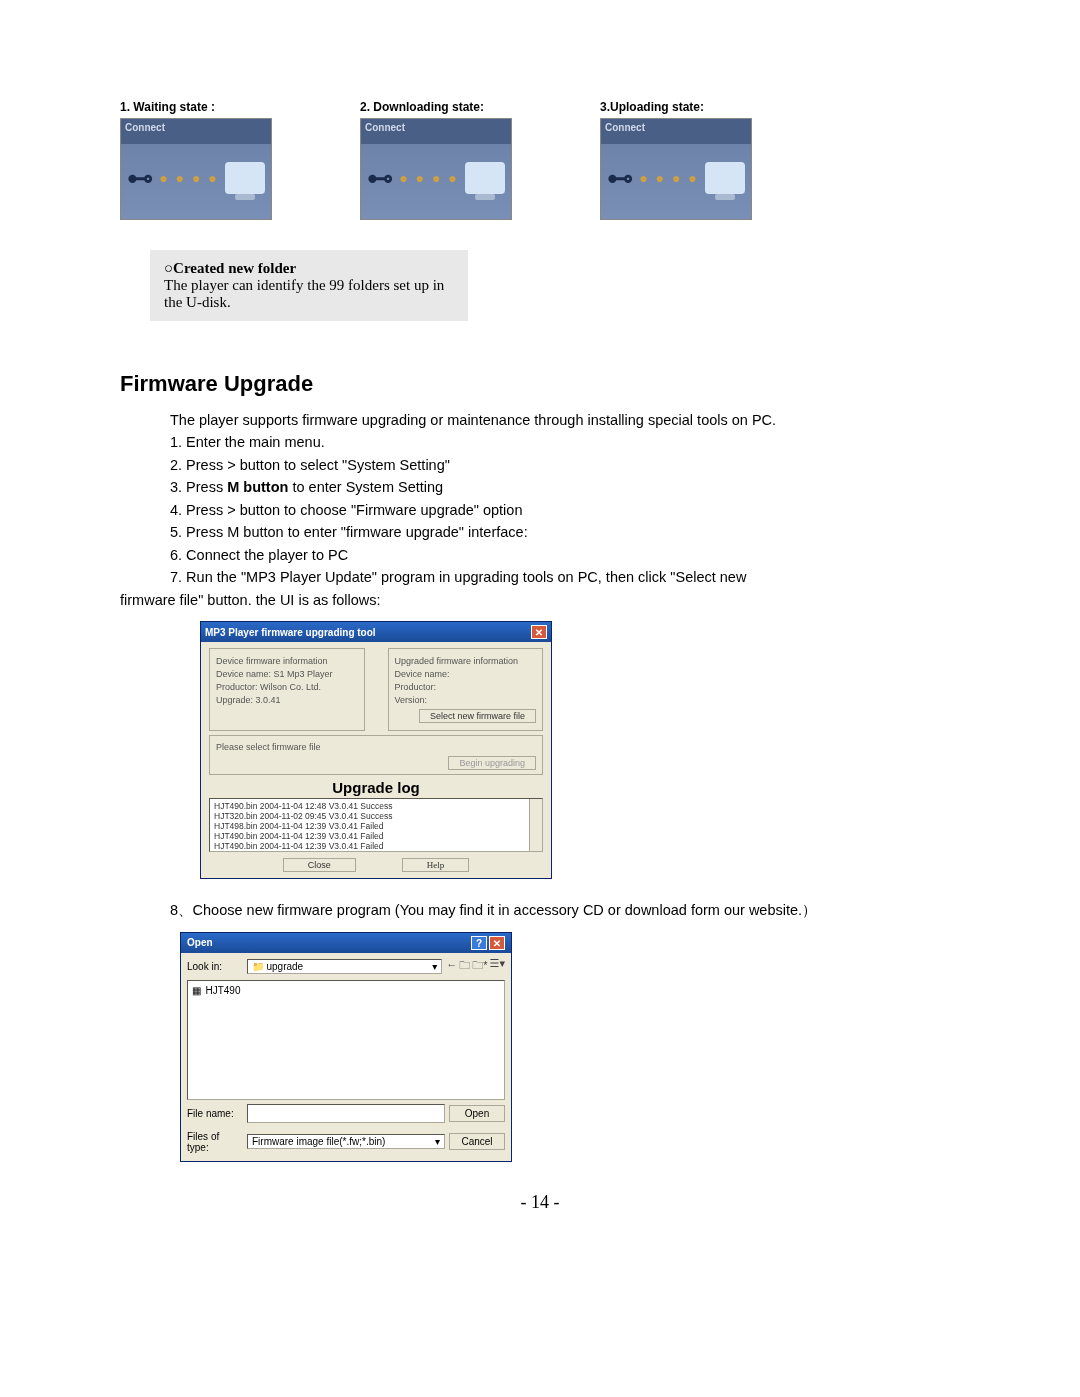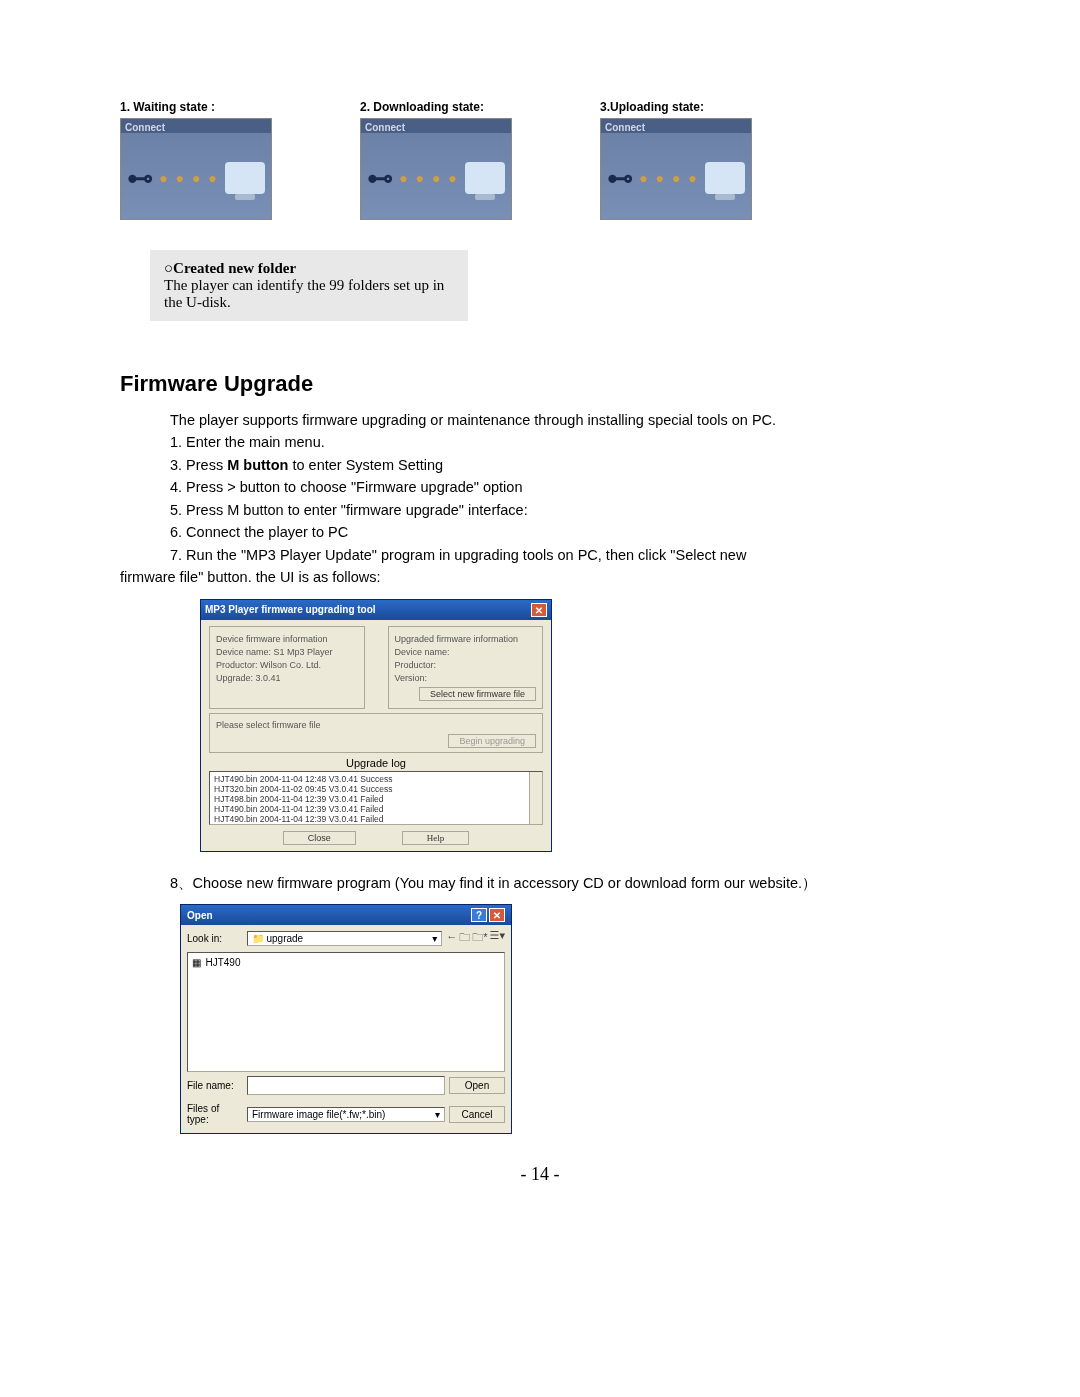--- a/index.html
+++ b/index.html
@@ -34,21 +34,21 @@
     width: 150px;
     height: 100px;
     background: linear-gradient(#6a7fa5, #7a8fb5);
     border: 1px solid #888;
     position: relative;
     overflow: hidden;
   }
   .connect-bar {
     position: absolute;
     top: 0; left: 0; right: 0;
-    height: 14px;
+    height: 25px;
     background: #4a5f85;
     color: #d0d8e8;
     font-size: 10px;
     font-weight: bold;
     padding-left: 4px;
     line-height: 18px;
   }
   .connect-body {
     position: absolute;
     top: 18px; left: 0; right: 0; bottom: 0;
@@ -338,20 +338,21 @@
 
   <div class="note-box">
     <div class="note-title">○Created new folder</div>
     <div>The player can identify the 99 folders set up in the U-disk.</div>
   </div>
 
   <div class="section-heading">Firmware Upgrade</div>
 
   <div class="body-text">The player supports firmware upgrading or maintenance through installing special tools on PC.</div>
   <div class="body-text">1. Enter the main menu.</div>
+  <div class="body-text">2. Press &gt; button to select "System Setting"</div>
   <div class="body-text">
     <span>3. Press </span><b>M button</b><span> to enter System Setting</span>
   </div>
   <div class="body-text">4. Press &gt; button to choose "Firmware upgrade" option</div>
   <div class="body-text">5. Press M button to enter "firmware upgrade" interface:</div>
   <div class="body-text"> 6. Connect the player to PC</div>
   <div class="body-text"> 7. Run the "MP3 Player Update" program in upgrading tools on PC, then click "Select new</div>
   <div class="body-text-noindent">firmware file"      button. the UI is as follows:</div>
 
   <div class="dialog">
@@ -376,21 +377,21 @@
             <span class="win-btn">Select new firmware file</span>
           </div>
         </div>
       </div>
       <div class="frame" style="margin-top:4px;">
         <div style="font-size:9px;color:#555;">Please select firmware file</div>
         <div style="text-align:right;margin-top:4px;">
           <span class="win-btn" style="color:#999;">Begin upgrading</span>
         </div>
       </div>
-      <div style="text-align:center;font-size:11px;margin:2px 0;">Upgrade log</div>
+      <div style="text-align:center;font-size:15px;margin:2px 0;font-weight:bold;">Upgrade log</div>
       <div class="log-box">
         <div class="log-line">HJT490.bin  2004-11-04  12:48  V3.0.41  Success</div>
         <div class="log-line">HJT320.bin  2004-11-02  09:45  V3.0.41  Success</div>
         <div class="log-line">HJT498.bin  2004-11-04  12:39  V3.0.41  Failed</div>
         <div class="log-line">HJT490.bin  2004-11-04  12:39  V3.0.41  Failed</div>
         <div class="log-line">HJT490.bin  2004-11-04  12:39  V3.0.41  Failed</div>
         <div class="scroll-thumb"></div>
       </div>
       <div class="btn-row">
         <span class="win-btn" style="padding:1px 24px;">Close</span>

